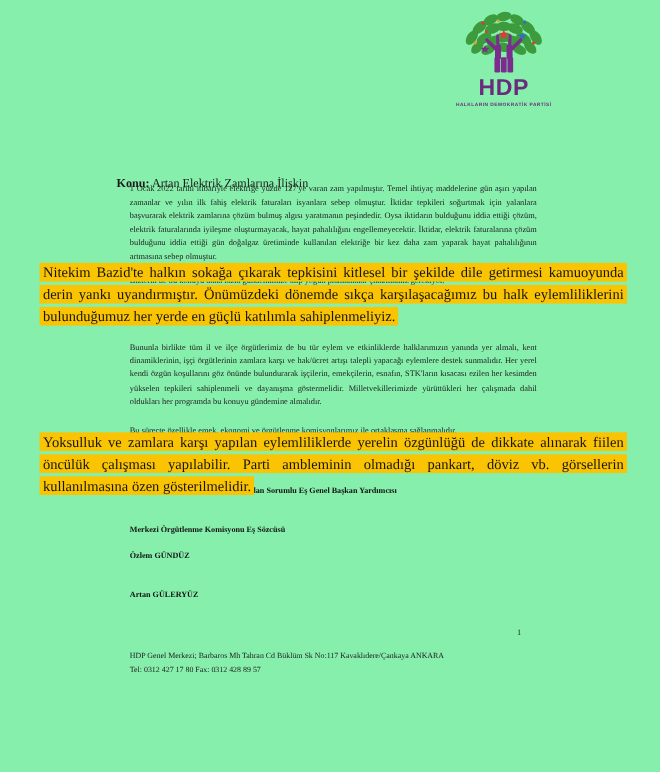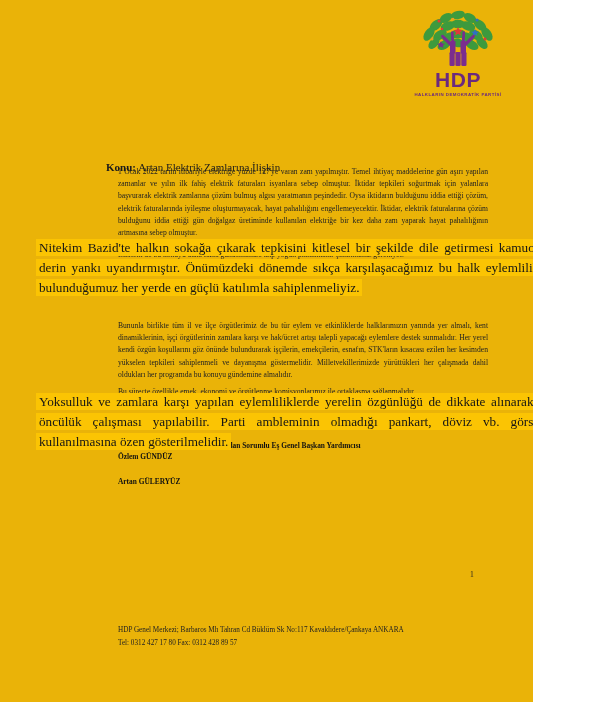--- a/index.html
+++ b/index.html
@@ -7,23 +7,23 @@
     margin: 0;
     padding: 0;
     background: #ffffff;
   }
   body {
     font-family: "Liberation Serif", "DejaVu Serif", serif;
     color: #1b1b1b;
   }
   #page {
     position: relative;
-    width: 533px;
+    width: 600px;
     height: 702px;
-    background: #eab308;
+    background: #86efac;
     overflow: hidden;
   }
 
   
   .logo-block {
     position: absolute;
     top: 8px;
     left: 398px;
     width: 120px;
     text-align: center;
@@ -80,21 +80,21 @@
     left: 118px;
     width: 370px;
     font-size: 7.6px;
     line-height: 12.2px;
     text-align: justify;
     text-justify: inter-word;
     color: #222;
   }
   .p1 { top: 166px; }
   .p2 { top: 249px; }
-  .p3 { top: 320px; }
+  .p3 { top: 310px; }
   .p4 { top: 386px; }
 
   
   .callout {
     position: absolute;
     font-family: "Liberation Serif", "DejaVu Serif", serif;
     font-size: 13.2px;
     line-height: 20px;
     color: #151515;
     text-align: justify;
@@ -124,33 +124,33 @@
     left: 118px;
     width: 380px;
     font-size: 7.4px;
     font-weight: bold;
     line-height: 10.6px;
     color: #111;
   }
   .sig-1 { top: 441px; }
   .sig-2 { top: 477px; }
   .sig-role { white-space: nowrap; }
-  .sig-name { white-space: nowrap; }
+  .sig-name { white-space: nowrap; margin-top: 48px; }
 
   
   .page-number {
     position: absolute;
     top: 570px;
     left: 470px;
     font-size: 7.6px;
     color: #222;
   }
   .footer {
     position: absolute;
-    top: 624px;
+    top: 590px;
     left: 118px;
     width: 400px;
     font-size: 7.2px;
     line-height: 13px;
     color: #222;
   }
   .footer-line { white-space: nowrap; }
 </style>
 </head>
 <body>
@@ -224,20 +224,21 @@
   </div>
   <div class="callout callout-2">
     <span class="hl">Yoksulluk ve zamlara karşı yapılan eylemliliklerde yerelin özgünlüğü de dikkate alınarak fiilen öncülük çalışması yapılabilir. Parti ambleminin olmadığı pankart, döviz vb. görsellerin kullanılmasına özen gösterilmelidir.</span>
   </div>
 
   <div class="signature sig-1">
     <div class="sig-role">Merkezi Örgütlenme Komisyonu'ndan Sorumlu Eş Genel Başkan Yardımcısı</div>
     <div class="sig-name">Özlem GÜNDÜZ</div>
   </div>
   <div class="signature sig-2">
+    <div class="sig-role">Merkezi Örgütlenme Komisyonu Eş Sözcüsü</div>
     <div class="sig-name">Artan GÜLERYÜZ</div>
   </div>
 
   <div class="page-number">1</div>
   <div class="footer">
     <div class="footer-line">HDP Genel Merkezi; Barbaros Mh Tahran Cd Büklüm Sk No:117 Kavaklıdere/Çankaya ANKARA</div>
     <div class="footer-line">Tel: 0312 427 17 80  Fax: 0312 428 89 57</div>
   </div>
 
 </div>

